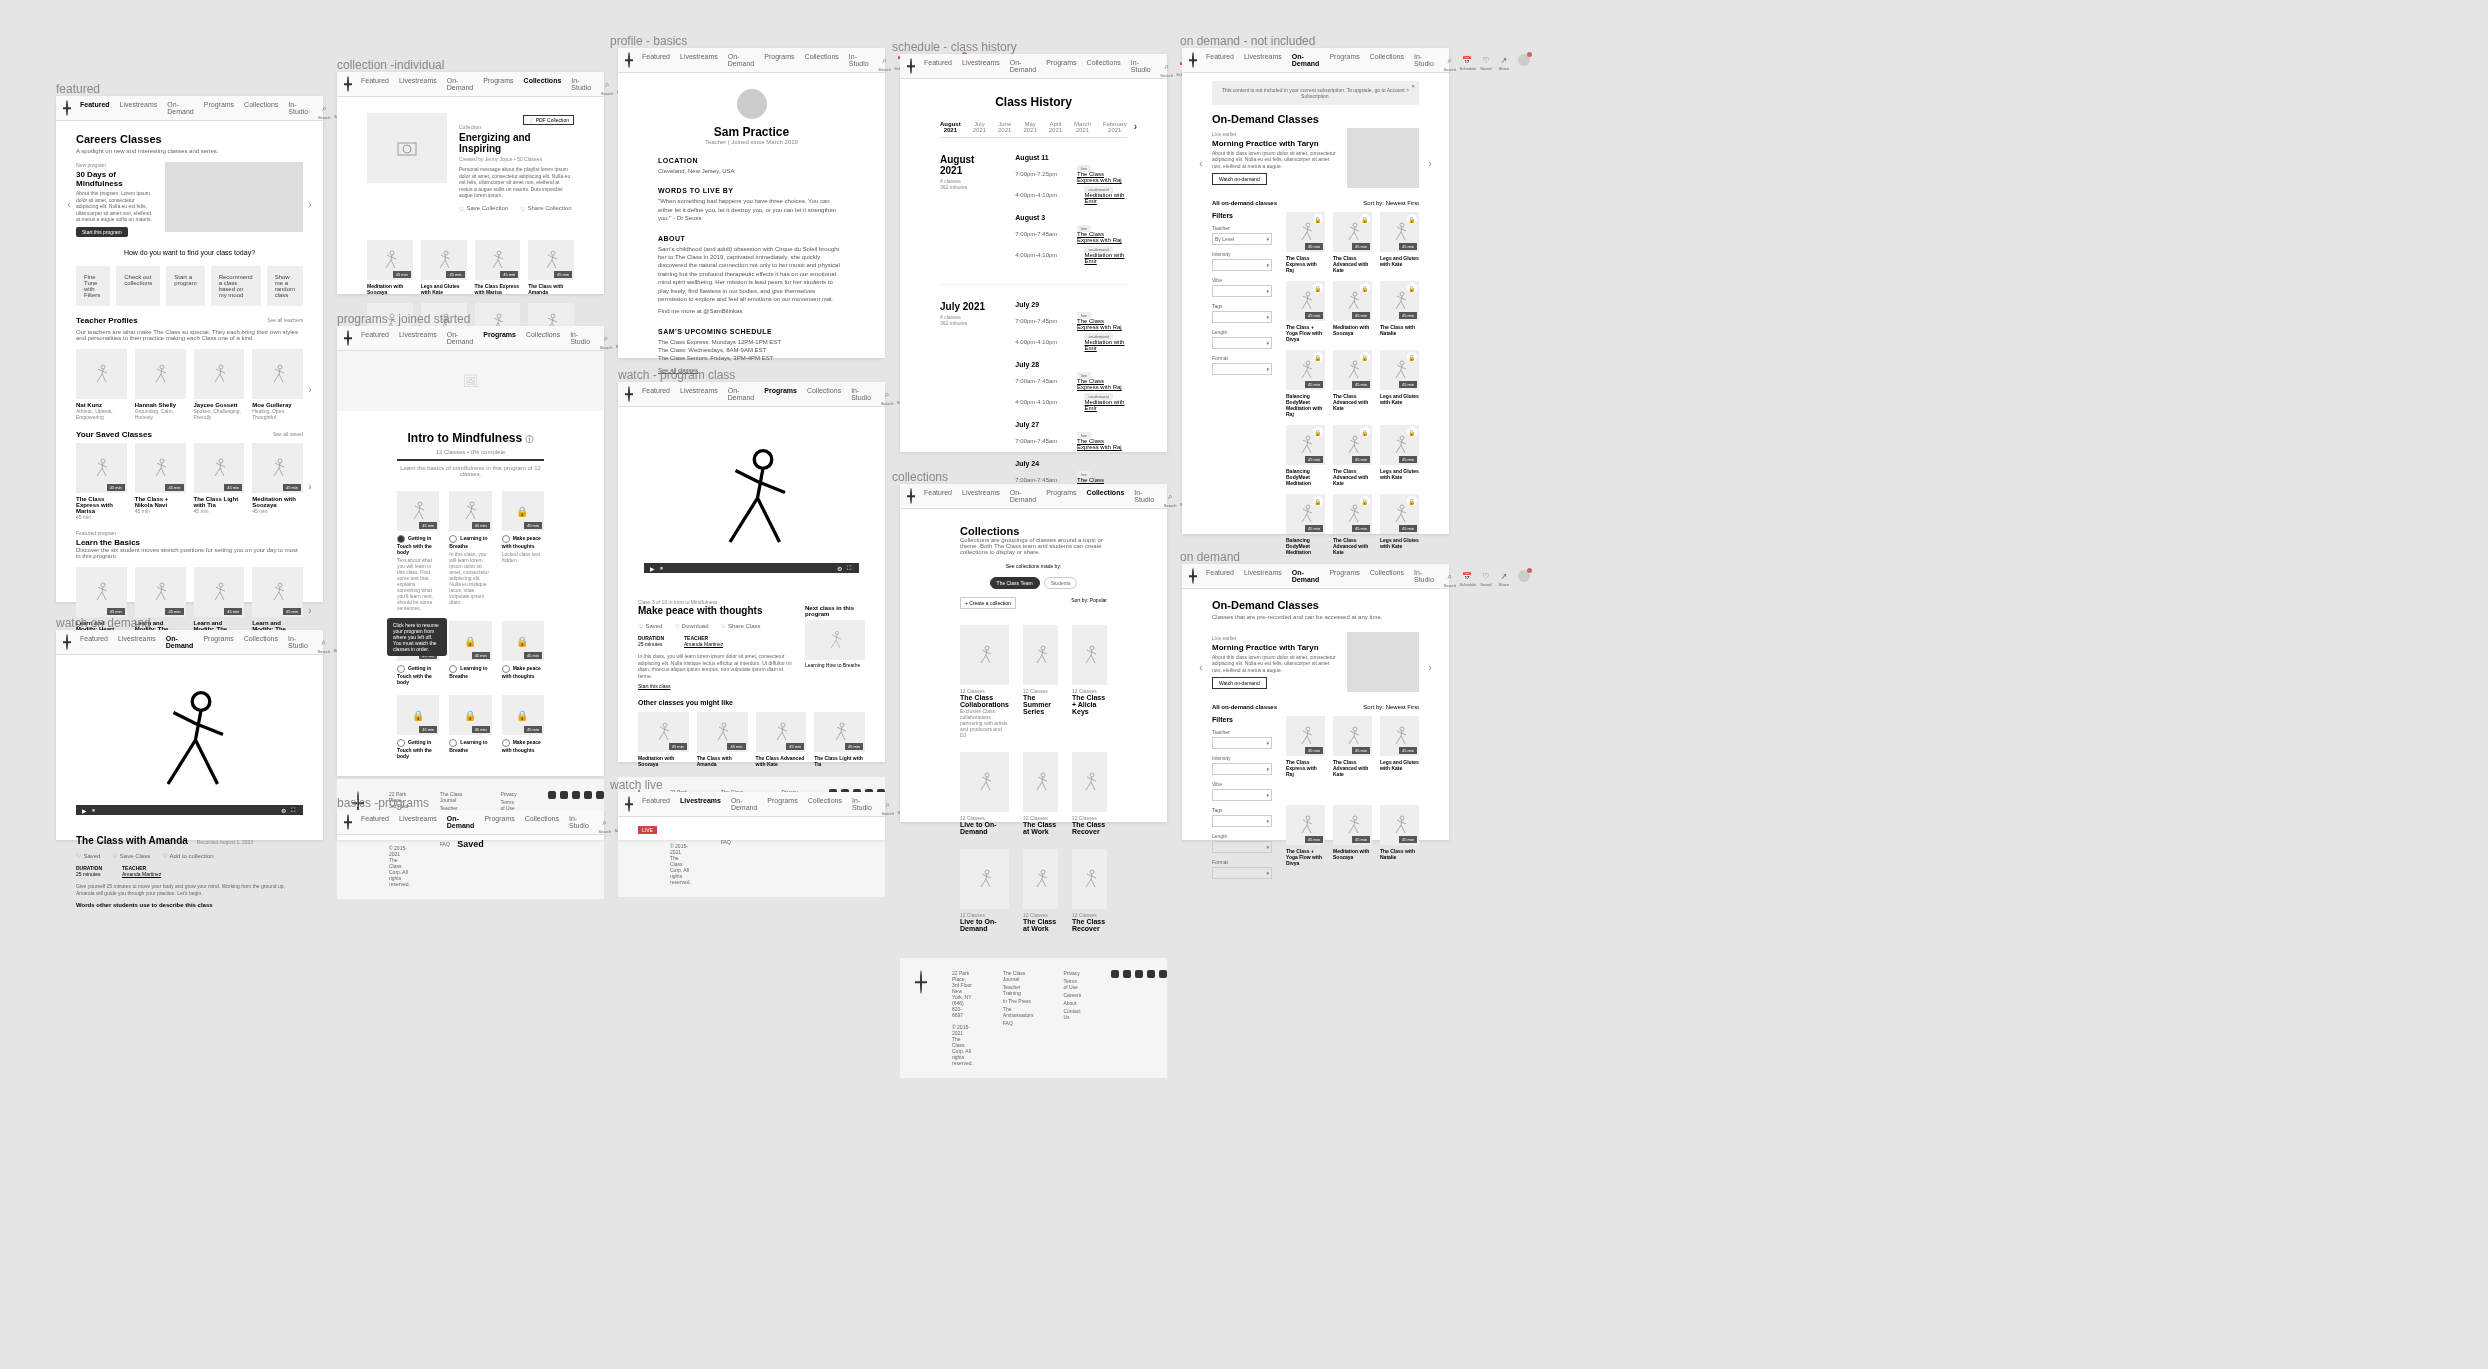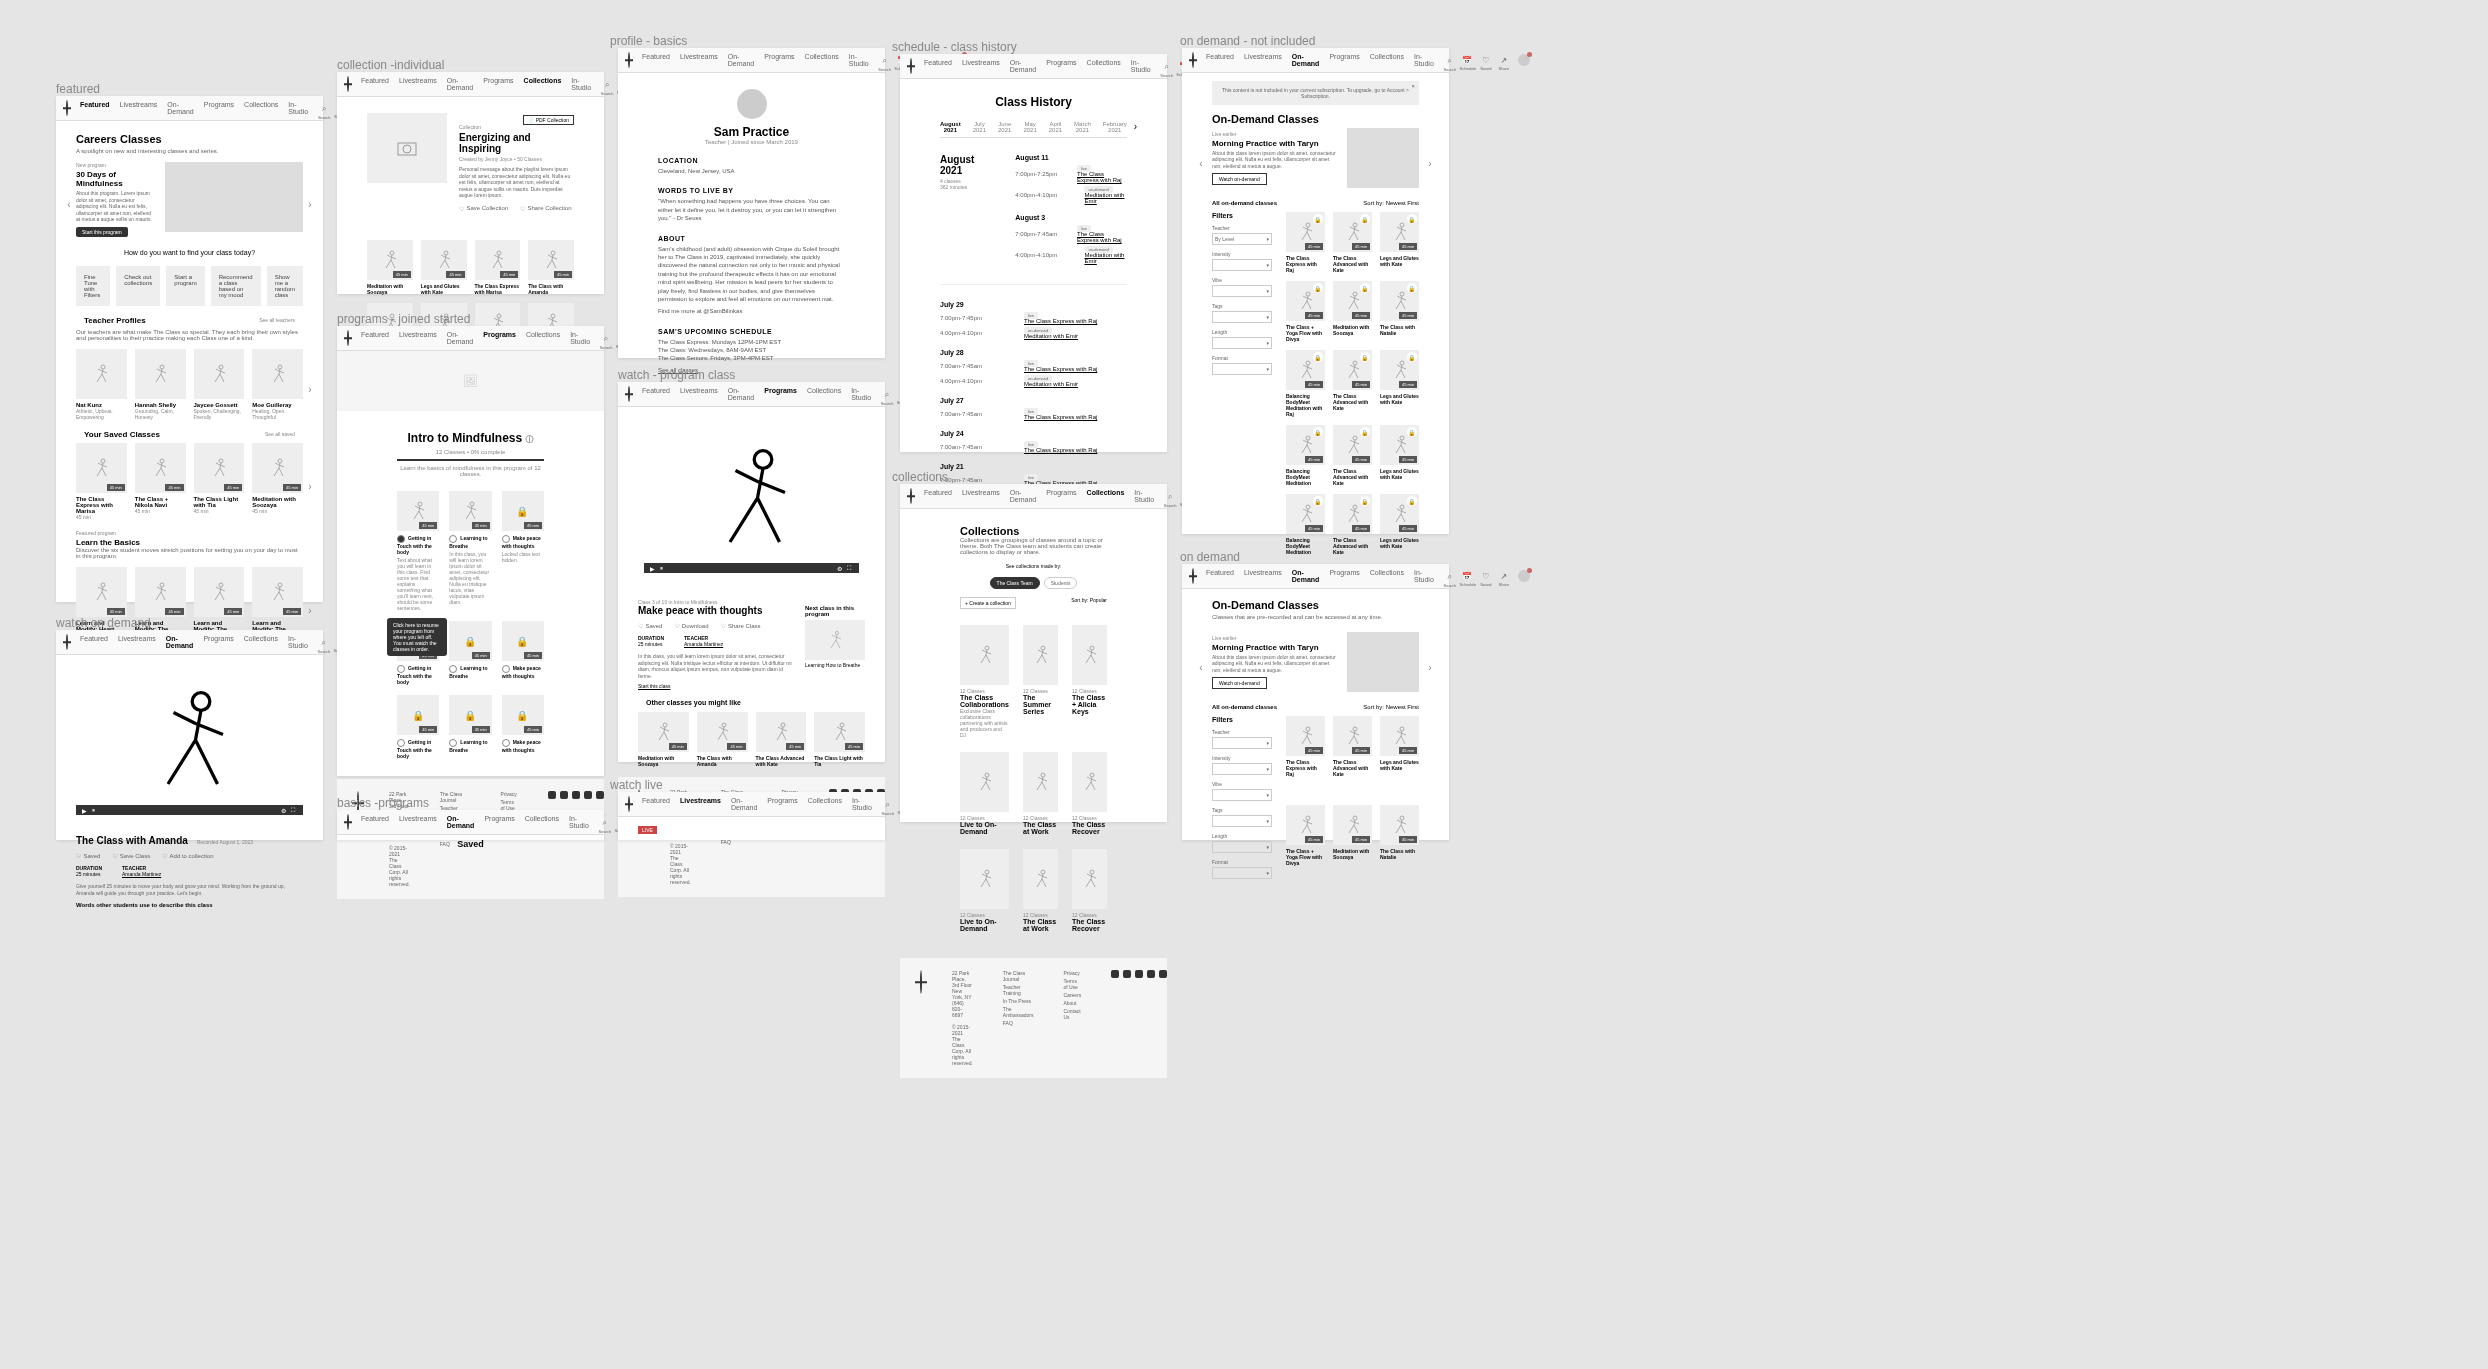--- a/index.html
+++ b/index.html
@@ -26,21 +26,21 @@
 .caption{font-size:5px;color:#888;margin-bottom:2px}
 .item-title{font-size:8px;font-weight:bold;margin-bottom:2px}
 .item-desc{font-size:5px;color:#666;line-height:1.3}
 .pill{display:inline-block;background:#333;color:#fff;font-size:5px;padding:2px 6px;border-radius:2px;margin-top:4px}
 .arrow{position:absolute;top:50%;width:10px;height:10px;display:flex;align-items:center;justify-content:center;font-size:10px;color:#888;cursor:pointer}
 .arrow.left{left:-12px}
 .arrow.right{right:-12px}
 .cta-row{display:flex;gap:6px;margin:10px 0}
 .cta-box{flex:1;background:#eee;padding:8px;font-size:6px;color:#444}
 .center-q{text-align:center;font-size:7px;margin:8px 0}
-.row-header{display:flex;justify-content:space-between;align-items:center;margin:10px 8px 4px}
+.row-header{display:flex;justify-content:space-between;align-items:center;margin:10px 0 4px}
 .row-header .t{font-size:8px;font-weight:bold}
 .row-header .link{font-size:5px;color:#888}
 .card-row{display:flex;gap:8px;position:relative}
 .card{flex:1}
 .card-img{background:#eee;height:50px;position:relative;display:flex;align-items:center;justify-content:center}
 .stick{width:20px;height:30px}
 .card-img .tag{position:absolute;bottom:2px;right:2px;background:#555;color:#fff;font-size:4px;padding:1px 3px}
 .card-title{font-size:6px;font-weight:bold;margin-top:3px}
 .card-meta{font-size:5px;color:#888}
 .footer{background:#f5f5f5;padding:12px 20px;display:flex;gap:30px;font-size:5px;color:#666}
@@ -1159,20 +1159,24 @@
                   <div><span class="tag">live</span><br><span class="name">The Class Express with Raj</span></div>
                 </div>
                 <div class="class-line">
                   <span class="time">4:00pm-4:10pm</span>
                   <div><span class="tag">on-demand</span><br><span class="name">Meditation with Emir</span></div>
                 </div>
               </div>
             </div>
           </div>
           <div class="month-block">
+            <div class="month-side">
+              <div class="m">July 2021</div>
+              <div class="s">4 classes<br>362 minutes</div>
+            </div>
             <div class="month-list">
               <div class="day-group">
                 <div class="day-h">July 29</div>
                 <div class="class-line">
                   <span class="time">7:00pm-7:45pm</span>
                   <div><span class="tag">live</span><br><span class="name">The Class Express with Raj</span></div>
                 </div>
                 <div class="class-line">
                   <span class="time">4:00pm-4:10pm</span>
                   <div><span class="tag">on-demand</span><br><span class="name">Meditation with Emir</span></div>

